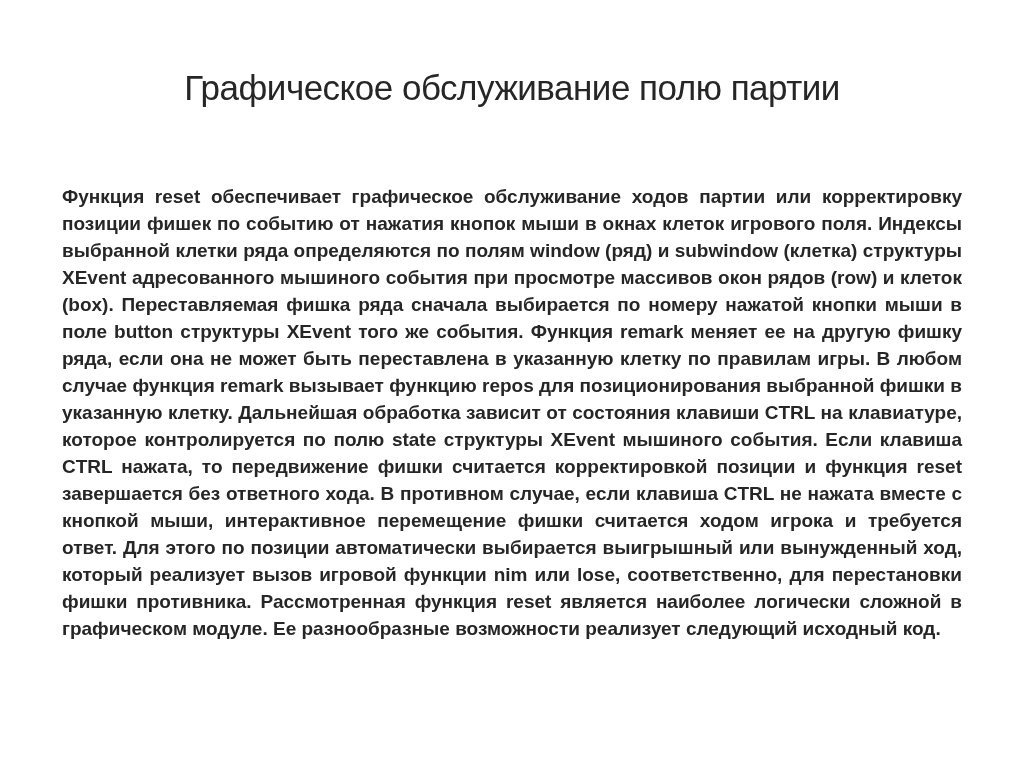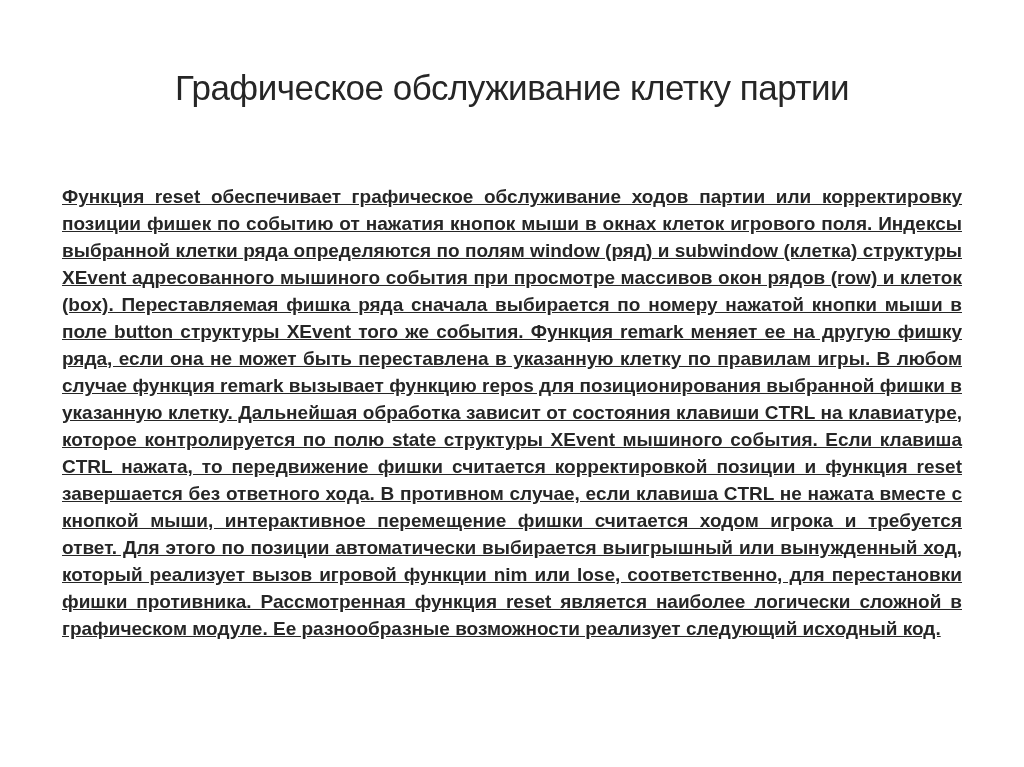--- a/index.html
+++ b/index.html
@@ -28,22 +28,21 @@
   .slide-body {
     position: absolute;
     top: 183px;
     left: 62px;
     width: 900px;
     text-align: justify;
     font-size: 19px;
     line-height: 27px;
     font-weight: 600;
     color: #262626;
-    text-decoration: underline;
   }
 </style>
 </head>
 <body>
 
 <div class="slide">
-  <h1 class="slide-title">Графическое обслуживание клетку партии</h1>
+  <h1 class="slide-title">Графическое обслуживание полю партии</h1>
   <p class="slide-body">Функция reset обеспечивает графическое обслуживание ходов партии или корректировку позиции фишек по событию от нажатия кнопок мыши в окнах клеток игрового поля. Индексы выбранной клетки ряда определяются по полям window (ряд) и subwindow (клетка) структуры XEvent адресованного мышиного события при просмотре массивов окон рядов (row) и клеток (box). Переставляемая фишка ряда сначала выбирается по номеру нажатой кнопки мыши в поле button структуры XEvent того же события. Функция remark меняет ее на другую фишку ряда, если она не может быть переставлена в указанную клетку по правилам игры. В любом случае функция remark вызывает функцию repos для позиционирования выбранной фишки в указанную клетку. Дальнейшая обработка зависит от состояния клавиши CTRL на клавиатуре, которое контролируется по полю state структуры XEvent мышиного события. Если клавиша CTRL нажата, то передвижение фишки считается корректировкой позиции и функция reset завершается без ответного хода. В противном случае, если клавиша CTRL не нажата вместе с кнопкой мыши, интерактивное перемещение фишки считается ходом игрока и требуется ответ. Для этого по позиции автоматически выбирается выигрышный или вынужденный ход, который реализует вызов игровой функции nim или lose, соответственно, для перестановки фишки противника. Рассмотренная функция reset является наиболее логически сложной в графическом модуле. Ее разнообразные возможности реализует следующий исходный код.</p>
 </div>
 
 </body></html>

